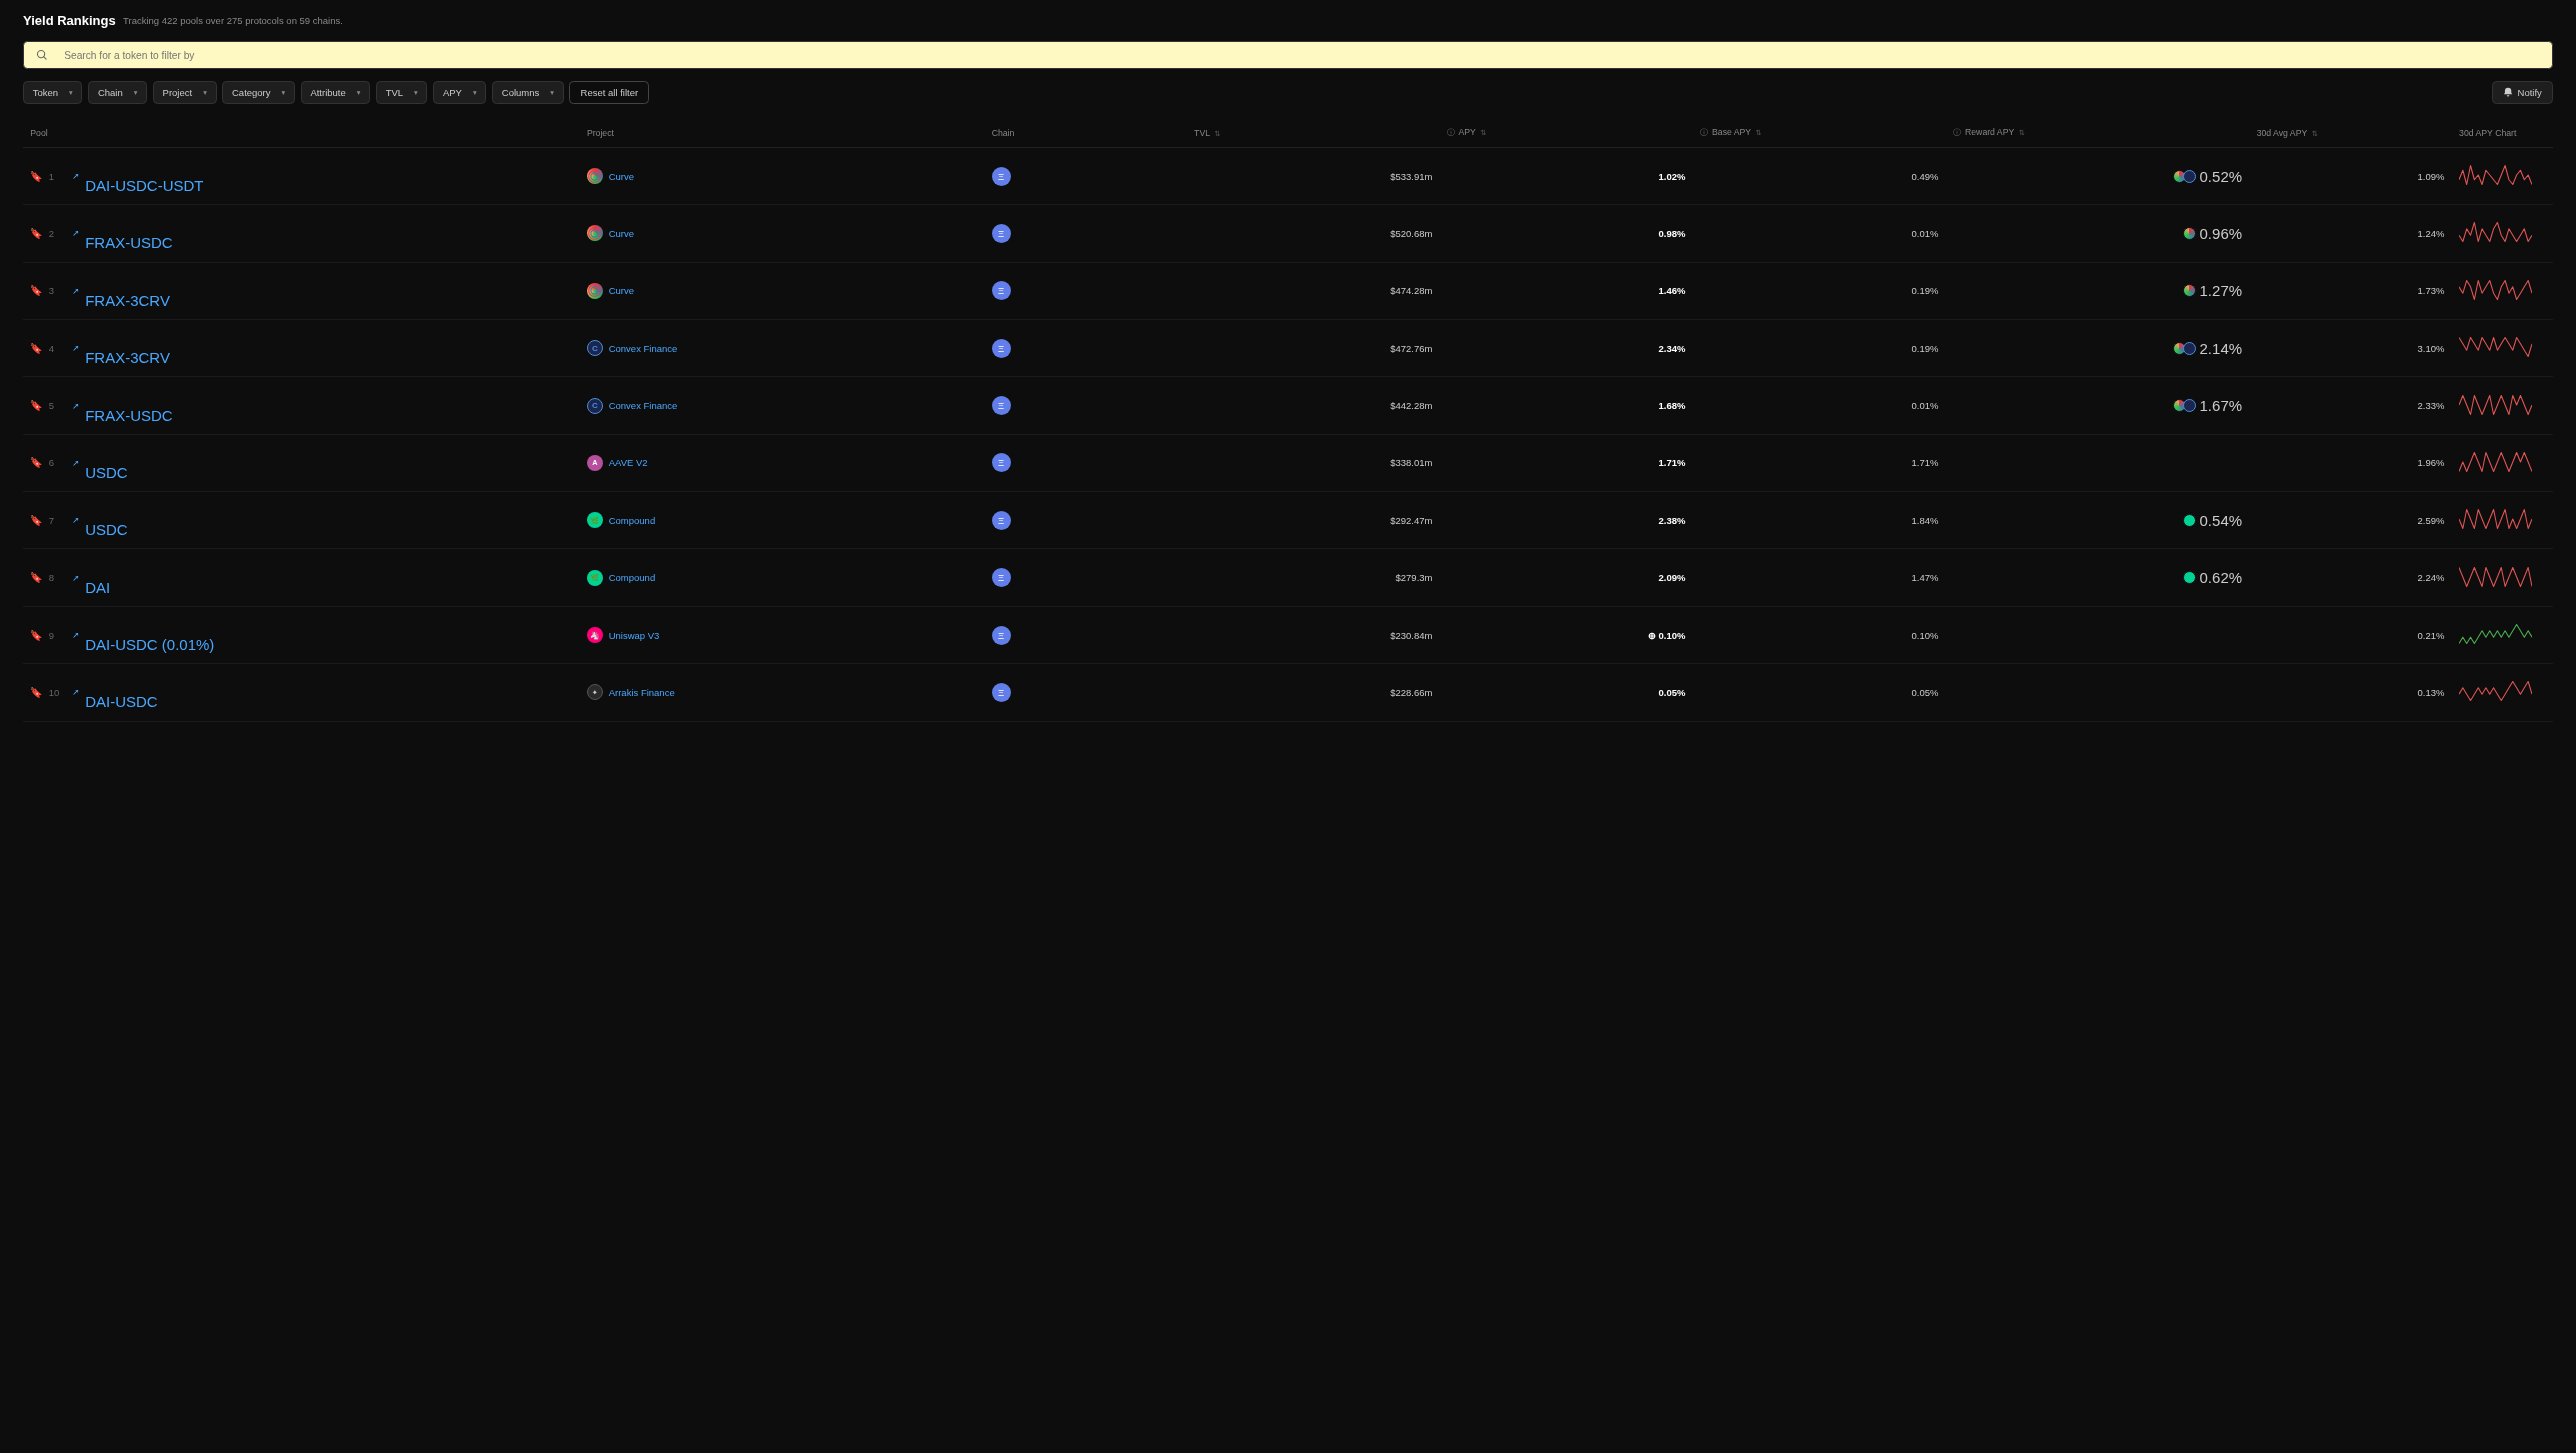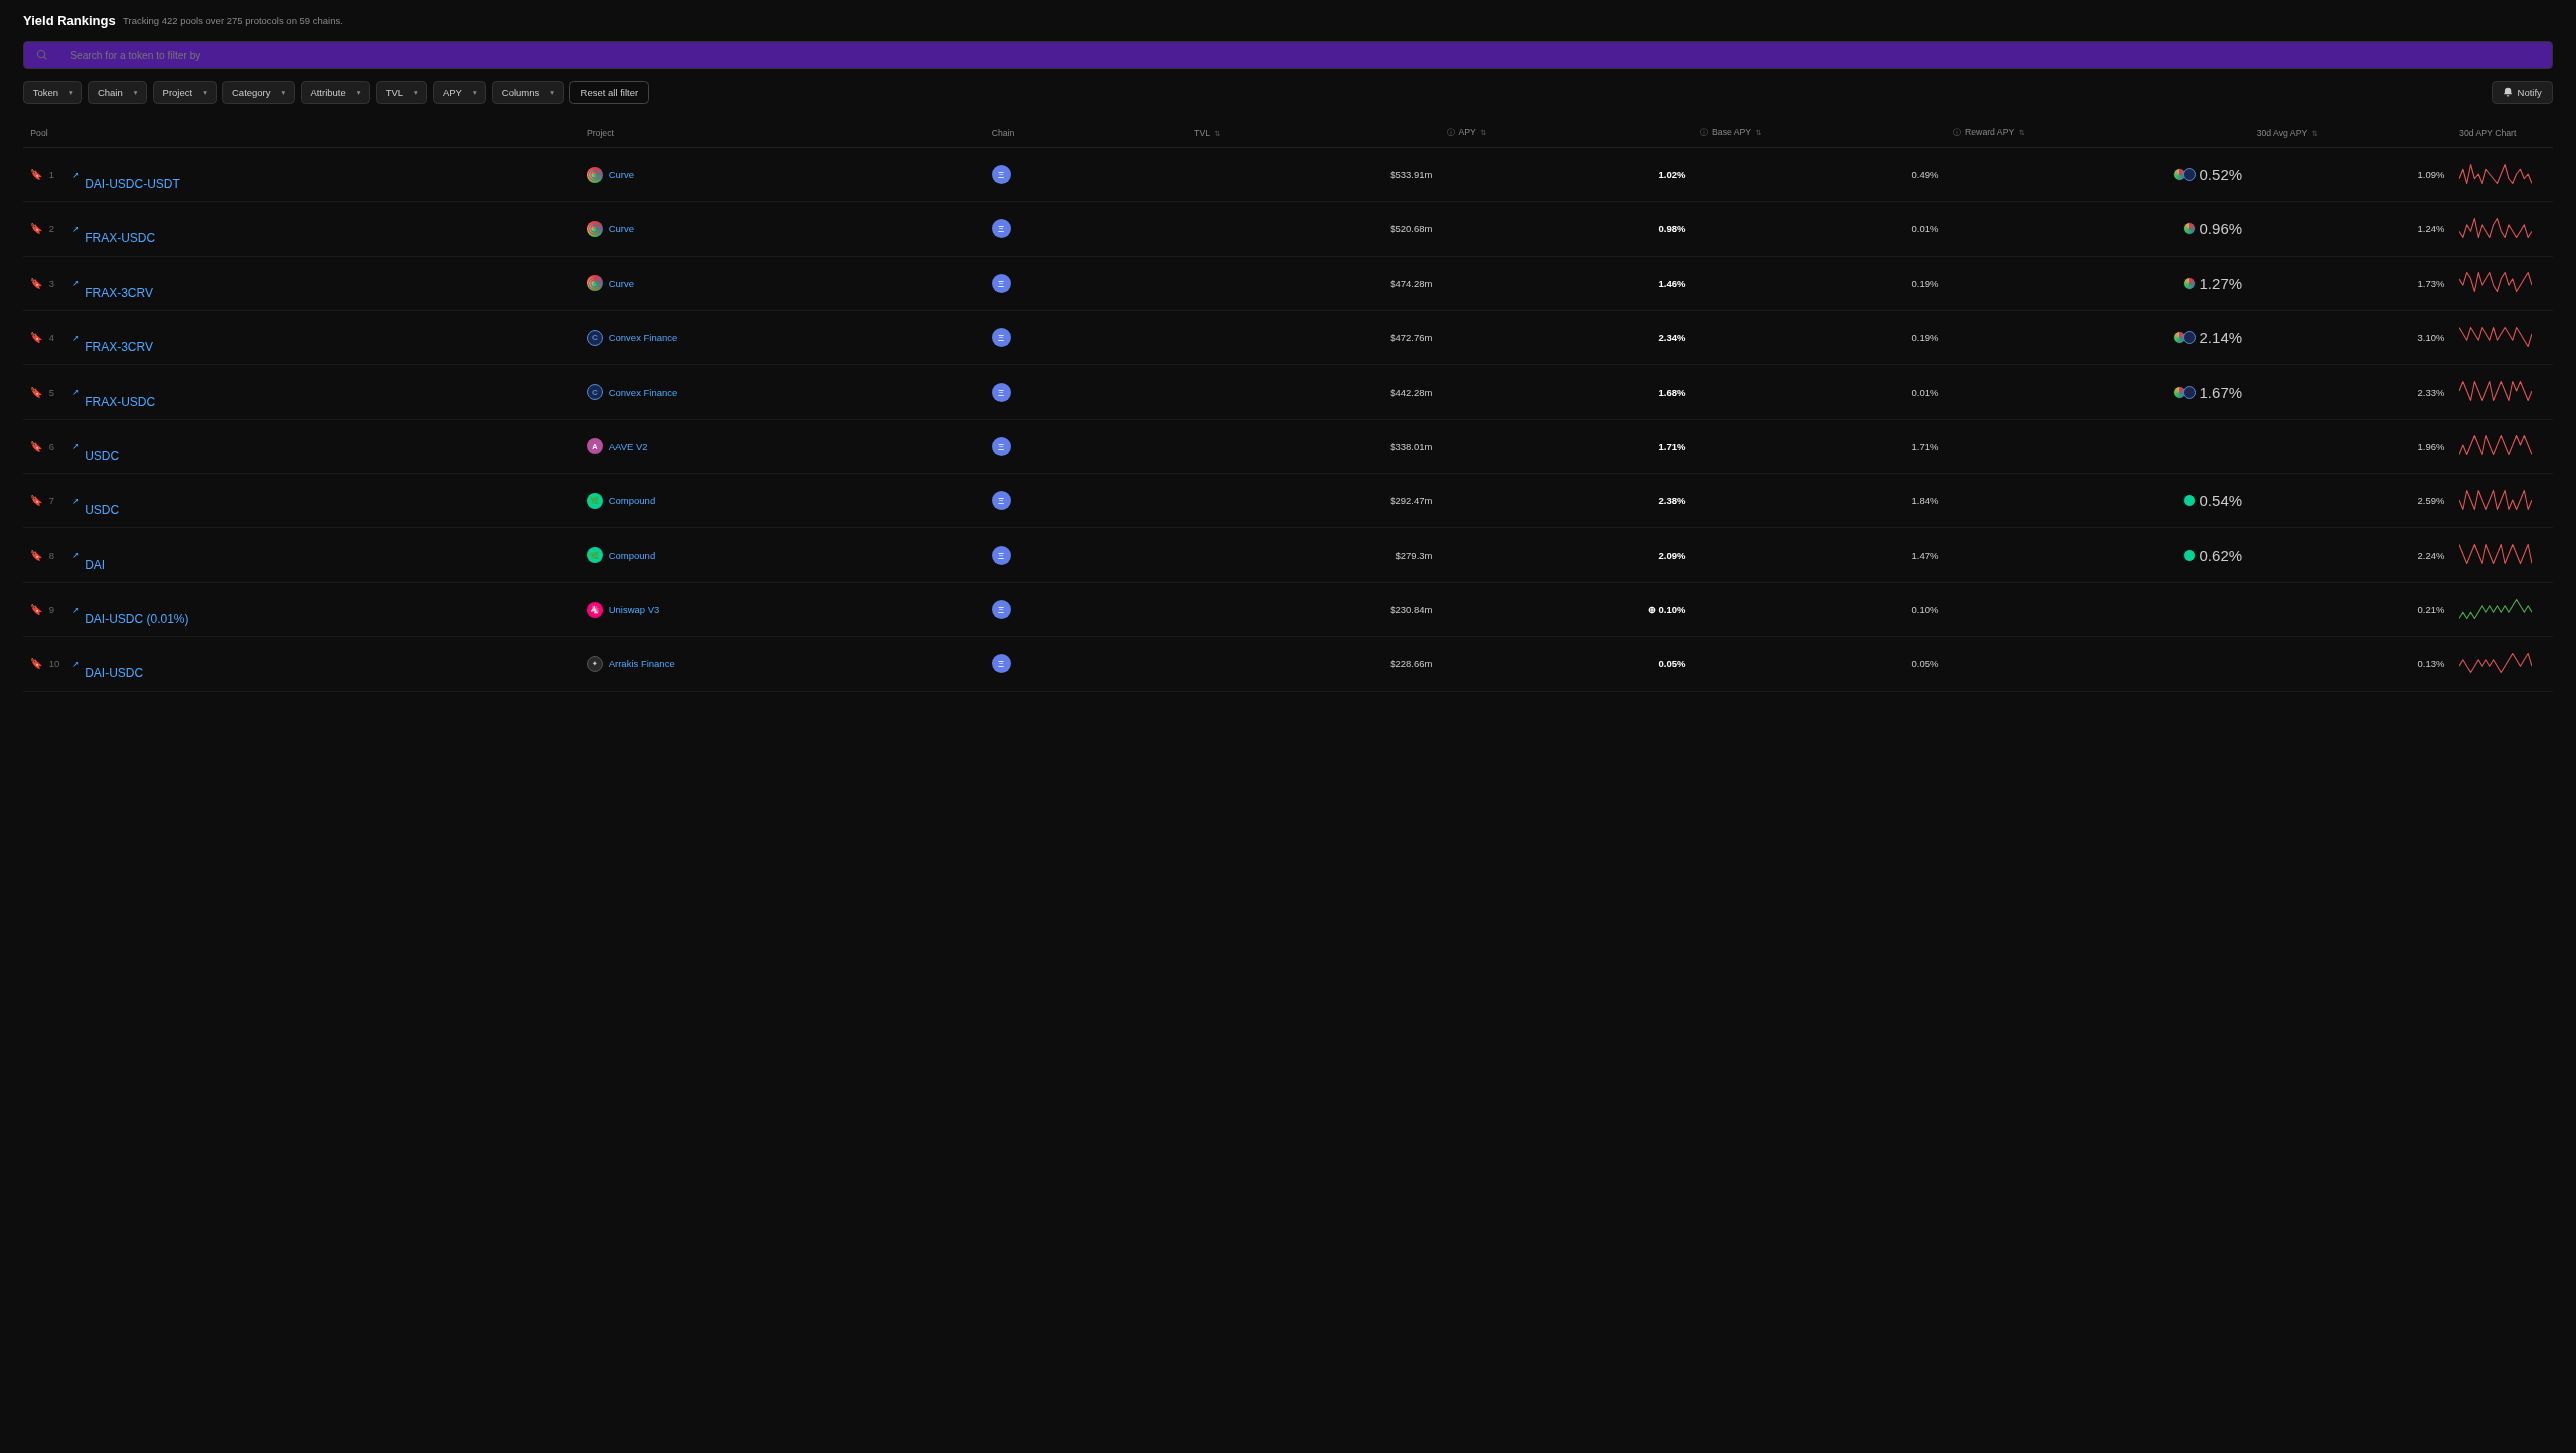--- a/index.html
+++ b/index.html
@@ -22,27 +22,27 @@
     .page-title {
       font-size: 13px;
       font-weight: 700;
       color: #ffffff;
     }
     .page-subtitle {
       font-size: 9.5px;
       color: #888;
     }
     .search-bar {
-      background: #4c1d95;
+      background: #fef9c3;
       border: 0.7px solid #333;
       border-radius: 4.4px;
       padding: 7.3px 11.6px;
       display: flex;
       align-items: center;
-      gap: 23px;
+      gap: 17px;
       margin-bottom: 11.6px;
       cursor: text;
     }
     .search-bar input {
       background: transparent;
       border: none;
       outline: none;
       color: #888;
       font-size: 10.2px;
       width: 100%;
@@ -122,21 +122,21 @@
     .pool-cell {
       display: flex;
       align-items: center;
       gap: 5.8px;
     }
     .row-num { color: #666; font-size: 9.5px; min-width: 17.5px; }
     .bookmark-icon { color: #555; font-size: 10.2px; cursor: pointer; }
     .arrow-icon { color: #4aa8ff; font-size: 8.7px; cursor: pointer; }
     .pool-name {
       color: #4aa8ff;
-      font-size: 12px;
+      font-size: 15px;
       cursor: pointer;
       margin-top: 19px;
     }
     .project-cell {
       display: flex;
       align-items: center;
       gap: 5.8px;
     }
     .project-icon {
       width: 16px;

